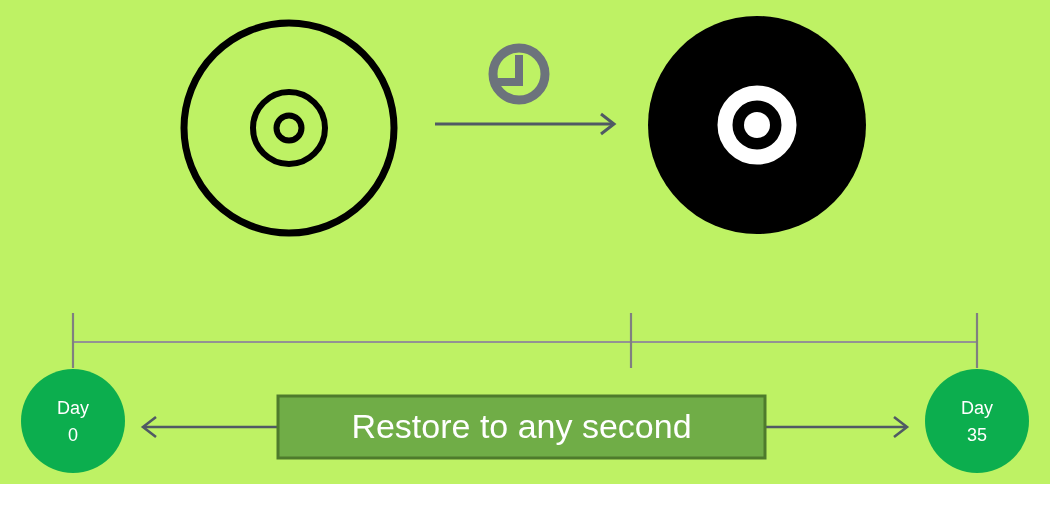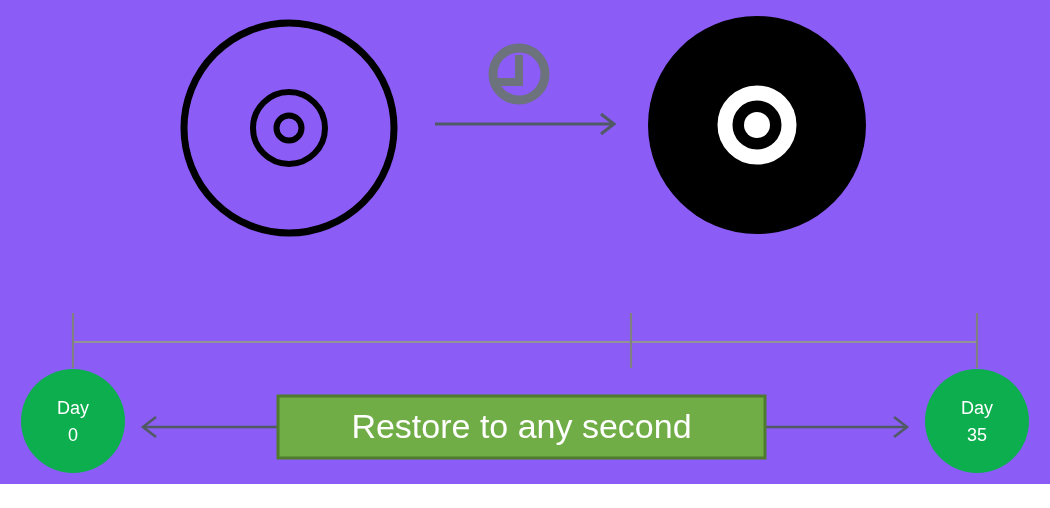--- a/index.html
+++ b/index.html
@@ -10,21 +10,21 @@
   body {
     width: 1050px;
     height: 508px;
     font-family: "Liberation Sans", sans-serif;
     overflow: hidden;
   }
   #stage {
     position: relative;
     width: 1050px;
     height: 484px;
-    background: #8b5cf6;
+    background: #bef264;
   }
   #stage > svg {
     position: absolute;
     top: 0;
     left: 0;
     display: block;
   }
   .disc-stroke {
     fill: none;
     stroke: #000000;

